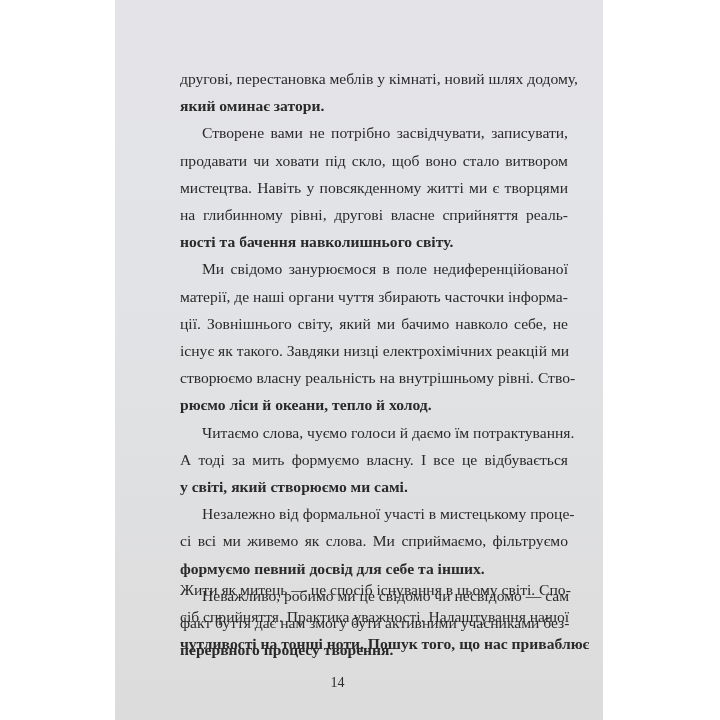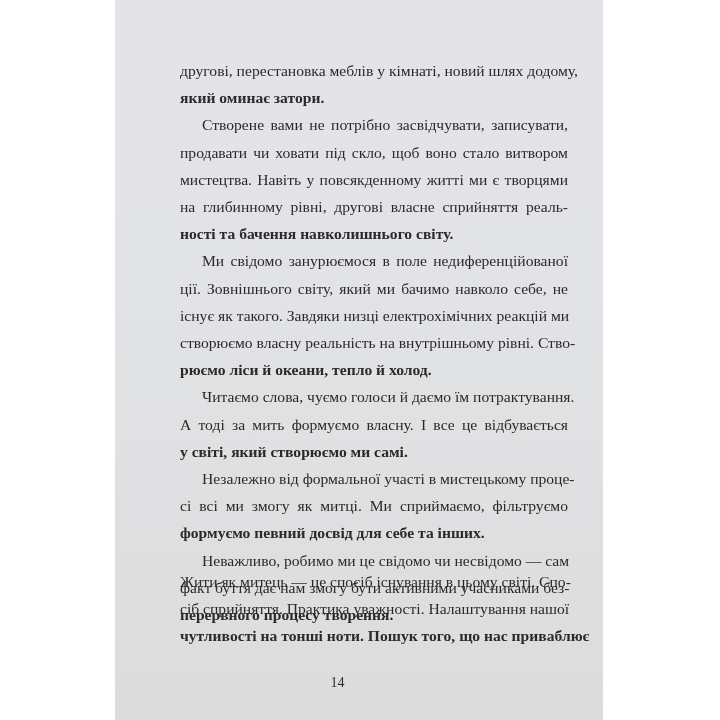--- a/index.html
+++ b/index.html
@@ -4,21 +4,21 @@
 <style>
   html, body { margin:0; padding:0; }
   body { width:720px; height:720px; background:#ffffff; position:relative; overflow:hidden; }
   .page {
     position:absolute; left:115px; top:0; width:488px; height:720px;
     background:linear-gradient(180deg,#e4e4e8 0%,#e2e3e6 40%,#dcdcdc 100%);
   }
   .text {
     position:absolute; left:65px; width:388px;
     font-family:"Liberation Serif", serif; font-size:15.6px; color:#2a2a2a;
-    line-height:27.2px; text-align:justify;
+    line-height:27.2px; text-align:justify;margin-top:8px;
   }
   .line { display:block; text-align:justify; text-align-last:justify; white-space:nowrap; }
   .line.last { text-align-last:left;font-weight:bold; }
   .pagenum {
     position:absolute; left:0; width:445px; top:675px; text-align:center;
     font-family:"Liberation Serif", serif; font-size:14px; color:#2a2a2a;
   }
 </style>
 </head>
 <body>
@@ -31,33 +31,34 @@
       </div>
       <div>
         <span class="line" style="padding-left: 22px;">Створене вами не потрібно засвідчувати, записувати,</span>
         <span class="line">продавати чи ховати під скло, щоб воно стало витвором</span>
         <span class="line">мистецтва. Навіть у повсякденному житті ми є творцями</span>
         <span class="line">на глибинному рівні, другові власне сприйняття реаль-</span>
         <span class="line last">ності та бачення навколишнього світу.</span>
       </div>
       <div>
         <span class="line" style="padding-left: 22px;">Ми свідомо занурюємося в поле недиференційованої</span>
+        <span class="line">матерії, де наші органи чуття збирають часточки інформа-</span>
         <span class="line">ції. Зовнішнього світу, який ми бачимо навколо себе, не</span>
         <span class="line">існує як такого. Завдяки низці електрохімічних реакцій ми</span>
         <span class="line">створюємо власну реальність на внутрішньому рівні. Ство-</span>
         <span class="line last">рюємо ліси й океани, тепло й холод.</span>
       </div>
       <div>
         <span class="line" style="padding-left: 22px;">Читаємо слова, чуємо голоси й даємо їм потрактування.</span>
         <span class="line">А тоді за мить формуємо власну. І все це відбувається</span>
         <span class="line last">у світі, який створюємо ми самі.</span>
       </div>
       <div>
         <span class="line" style="padding-left: 22px;">Незалежно від формальної участі в мистецькому проце-</span>
-        <span class="line">сі всі ми змогу як митці. Ми сприймаємо, фільтруємо</span>
+        <span class="line">сі всі ми живемо як слова. Ми сприймаємо, фільтруємо</span>
         <span class="line last">формуємо певний досвід для себе та інших.</span>
       </div>
       <div>
         <span class="line" style="padding-left: 22px;">Неважливо, робимо ми це свідомо чи несвідомо — сам</span>
         <span class="line">факт буття дає нам змогу бути активними учасниками без-</span>
         <span class="line last">перервного процесу творення.</span>
       </div>
     </div>
   <div class="text" id="block2" style="top:568px;">
       <div>

